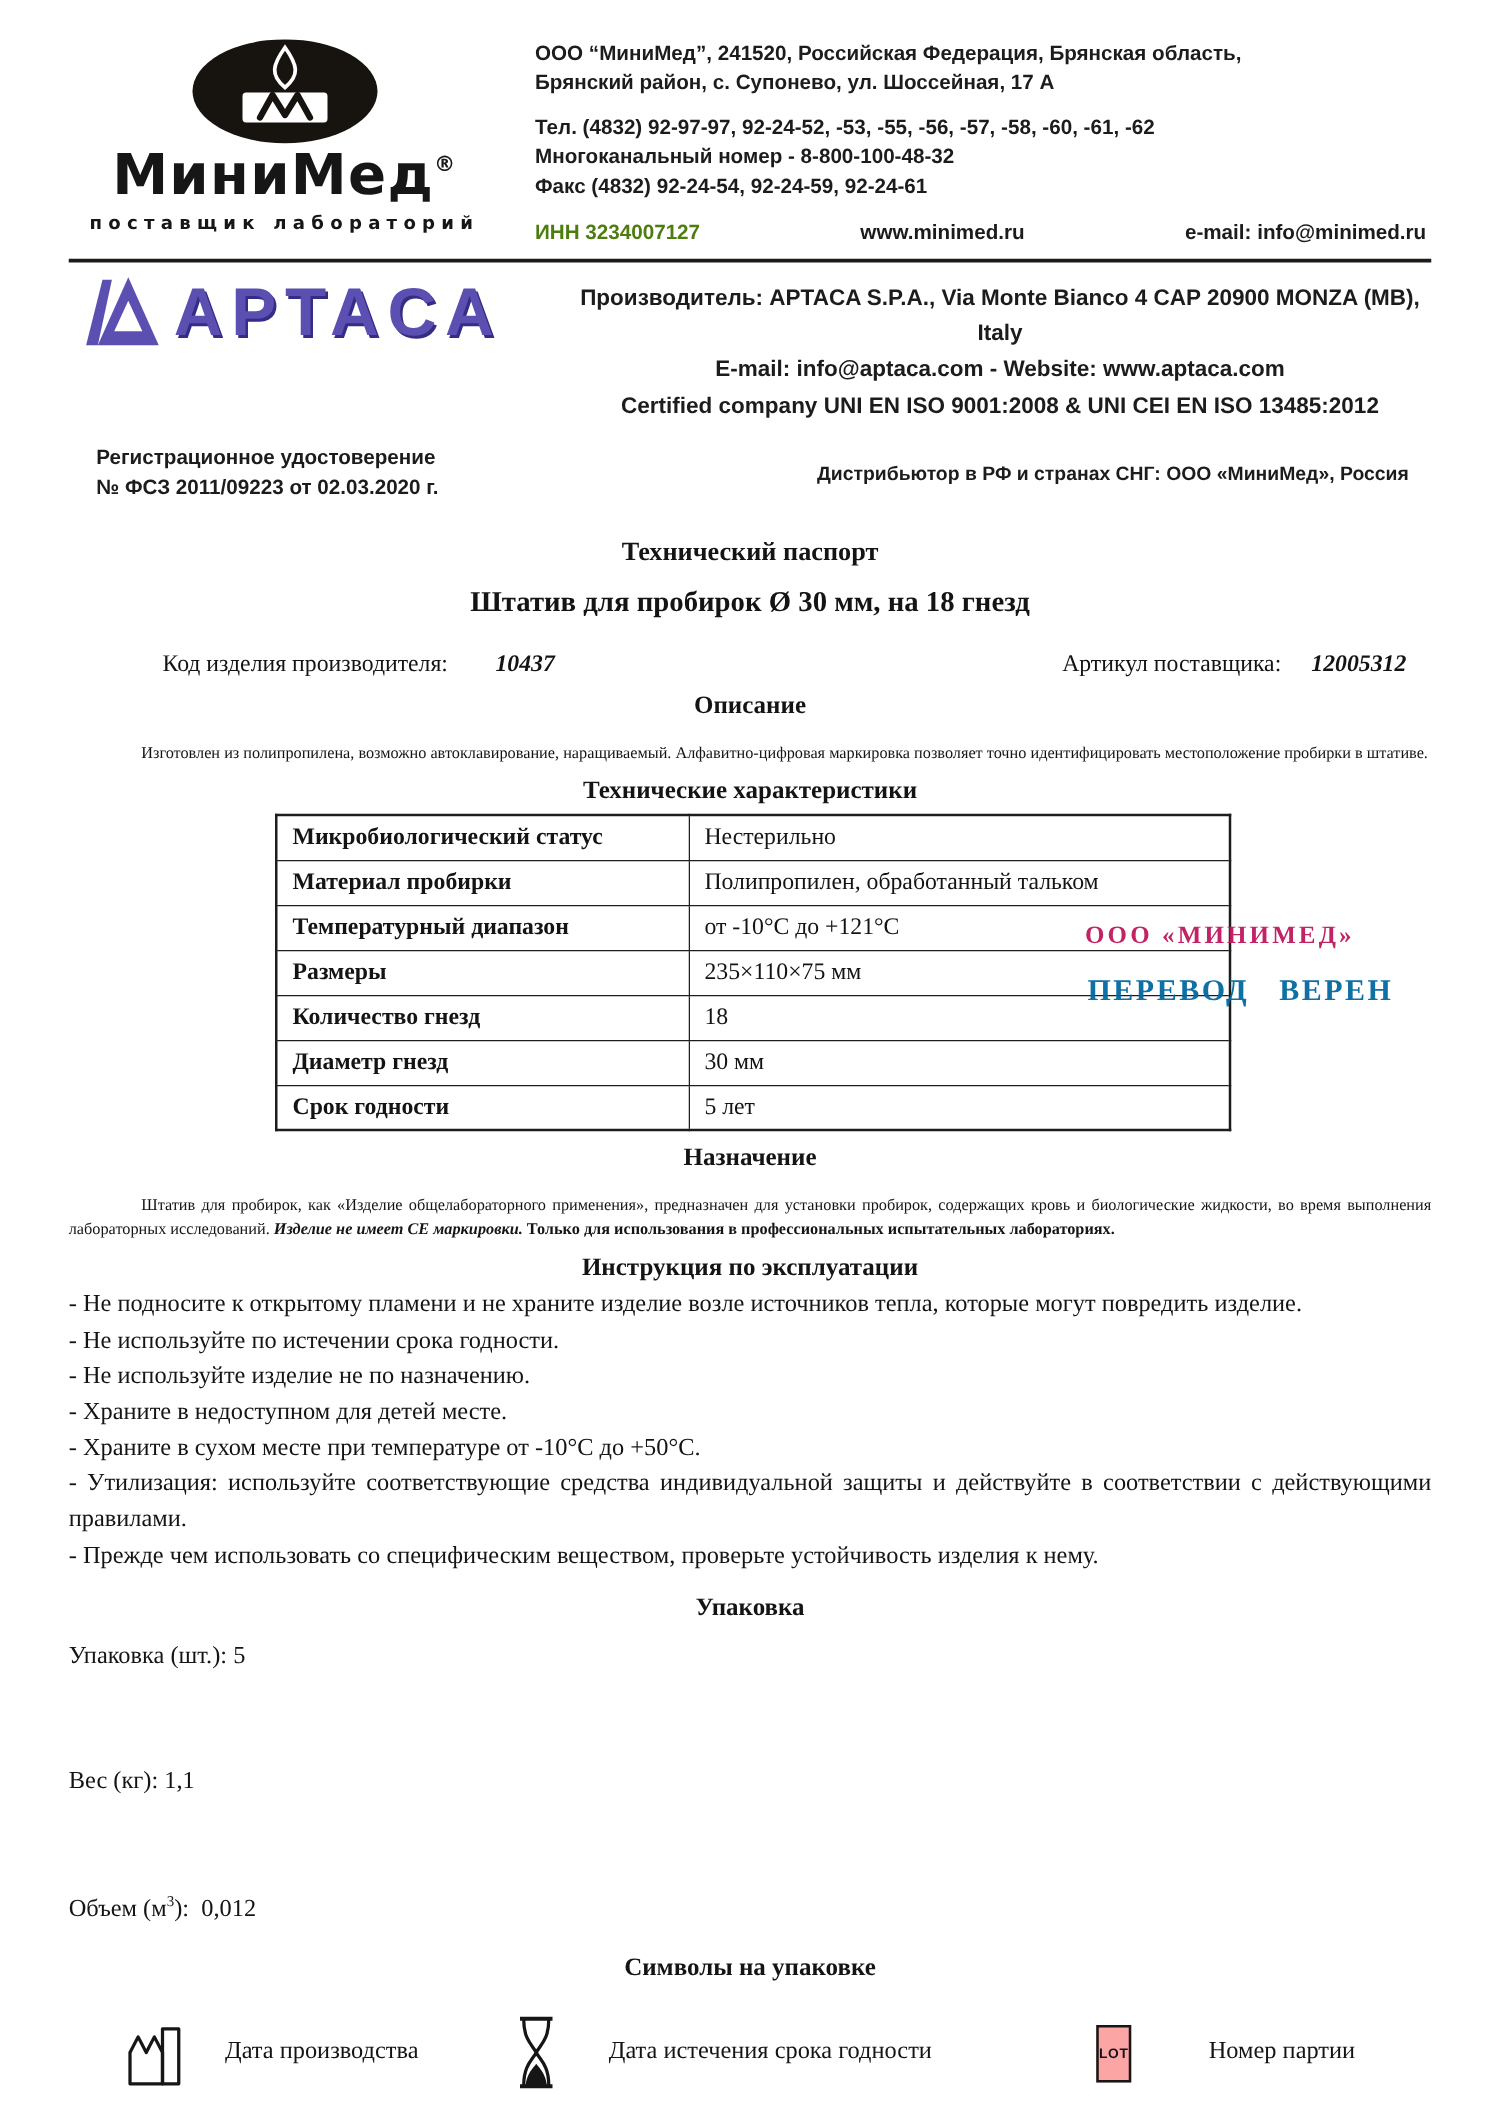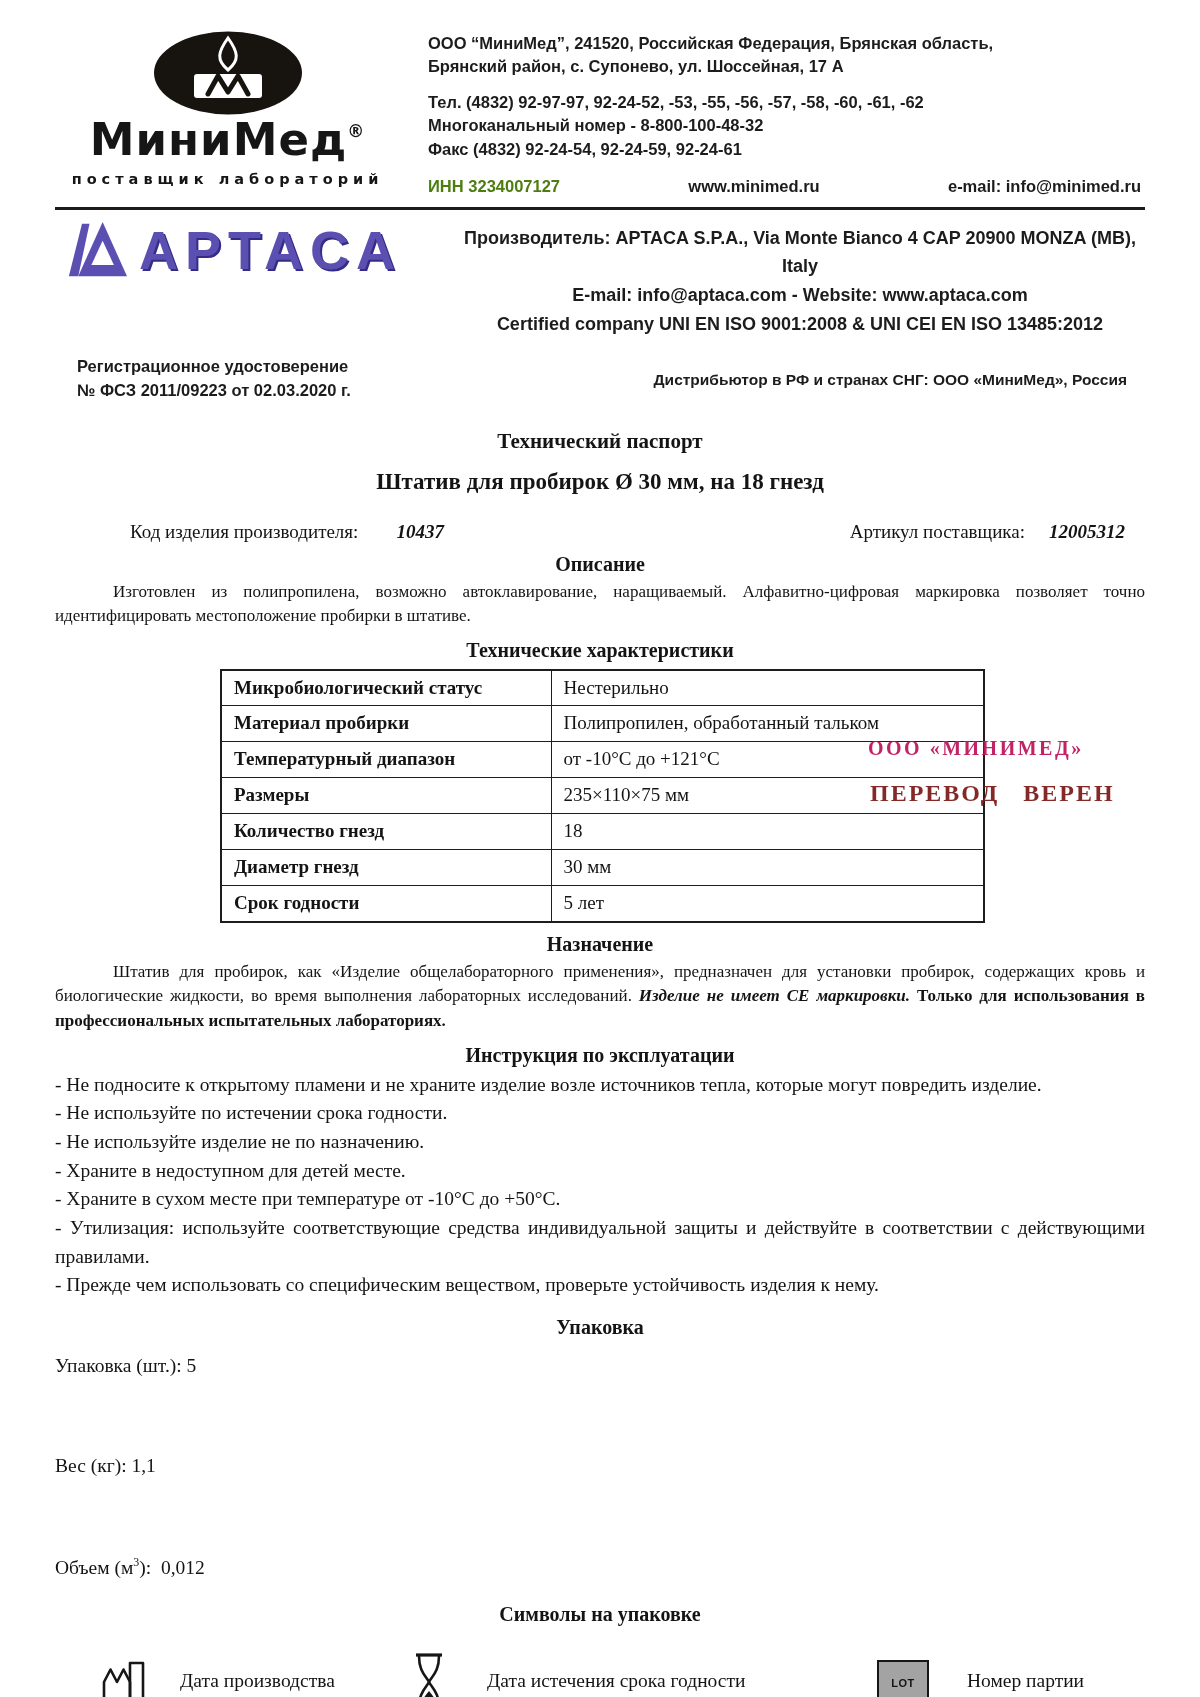--- a/index.html
+++ b/index.html
@@ -47,21 +47,21 @@
   .doc-subtitle { text-align:center; font-weight:bold; font-size:23px; margin-top:15px; }
 
   
   .codes-row { display:flex; justify-content:space-between; margin-top:26px; font-size:19px; padding:0 20px 0 75px; }
   .code-pair { display:flex; gap:38px; }
   .code-pair.right { gap:24px; }
   .code-value { font-weight:bold;font-style:italic; }
 
   
   .section-heading { text-align:center; font-weight:bold; font-size:20px; margin-top:10px; margin-bottom:4px; }
-  .para { font-size:17px; line-height:1.45; text-align:justify; margin-top:4px; }
+  .para { font-size:13px; line-height:1.45; text-align:justify; margin-top:17px; }
   .indent { text-indent:58px; }
   .bolditalic { font-weight:bold; font-style:italic; }
   .boldrun { font-weight:bold; }
 
   
   table.specs { border-collapse:collapse; margin:7px 0 0 165px; width:765px; border:2px solid #1d1d1d; }
   table.specs td { border:1px solid #1d1d1d; font-size:19px; line-height:1.2; padding:5px 12px; height:36px; vertical-align:middle; }
   td.spec-label { width:330px; font-weight:bold; }
 
   
@@ -75,21 +75,21 @@
 
   
   .packaging-row { display:flex; justify-content:center; gap:78px; margin-top:16px; font-size:19.5px;flex-direction:column; }
   .pack-pair { white-space:nowrap; }
   .pack-pair sup { font-size:12px; }
 
   
   .symbols-row { position:relative; height:120px; margin-top:18px; }
   .sym { position:absolute; }
   .sym-label { position:absolute; font-size:19.5px; white-space:nowrap; }
-  .lot-box { width:52px; height:46px; border:2px solid #161616; display:flex; align-items:center; justify-content:center; background:#a3a3a3; }
+  .lot-box { width:28px; height:46px; border:2px solid #161616; display:flex; align-items:center; justify-content:center; background:#fca5a5; }
   .lot-text { font-family:"Liberation Sans", sans-serif; font-weight:bold; font-size:11px; letter-spacing:.5px; }
 </style>
 </head>
 <body>
 
 <div class="page">
 
   <div class="header-row">
     <div class="logo-block">
       <svg class="logo-oval" width="152" height="86" viewBox="0 0 152 86">
@@ -187,21 +187,21 @@
         <td>30 мм</td>
       </tr>
       <tr>
         <td class="spec-label">Срок годности</td>
         <td>5 лет</td>
       </tr>
     </tbody>
   </table>
 
   <div class="stamp-line1" style="color: #be185d;">ООО «МИНИМЕД»</div>
-  <div class="stamp-line2" style="color: #7f1d1d;">ПЕРЕВОД ВЕРЕН</div>
+  <div class="stamp-line2" style="color: #0369a1;">ПЕРЕВОД ВЕРЕН</div>
 
   <div class="section-heading">Назначение</div>
   <p class="para indent"><span>Штатив для пробирок, как «Изделие общелабораторного применения», предназначен для установки пробирок, содержащих кровь и биологические жидкости, во время выполнения лабораторных исследований. </span><span class="bolditalic">Изделие не имеет СЕ маркировки.</span><span class="boldrun"> Только для использования в профессиональных испытательных лабораториях.</span></p>
 
   <div class="section-heading">Инструкция по эксплуатации</div>
   <div class="instructions">
     <div class="instr-item">- Не подносите к открытому пламени и не храните изделие возле источников тепла, которые могут повредить изделие.</div>
     <div class="instr-item">- Не используйте по истечении срока годности.</div>
     <div class="instr-item">- Не используйте изделие не по назначению.</div>
     <div class="instr-item">- Храните в недоступном для детей месте.</div>

